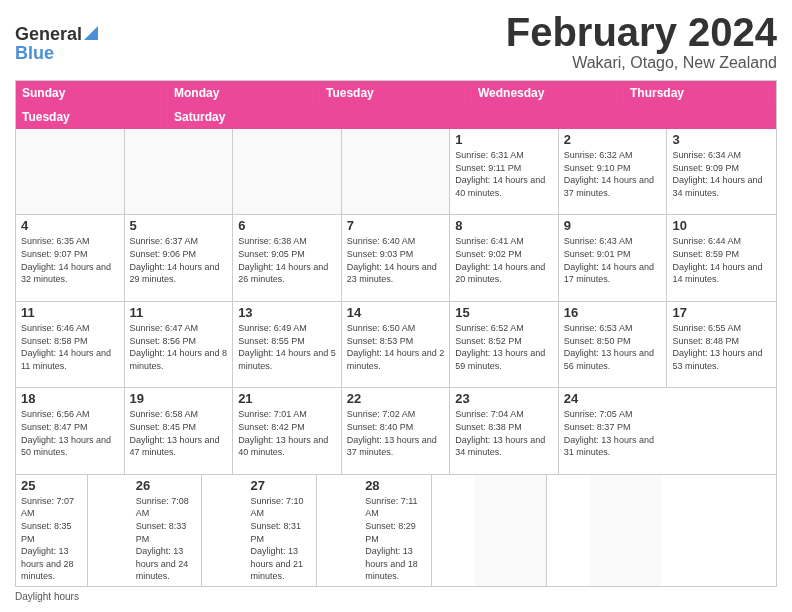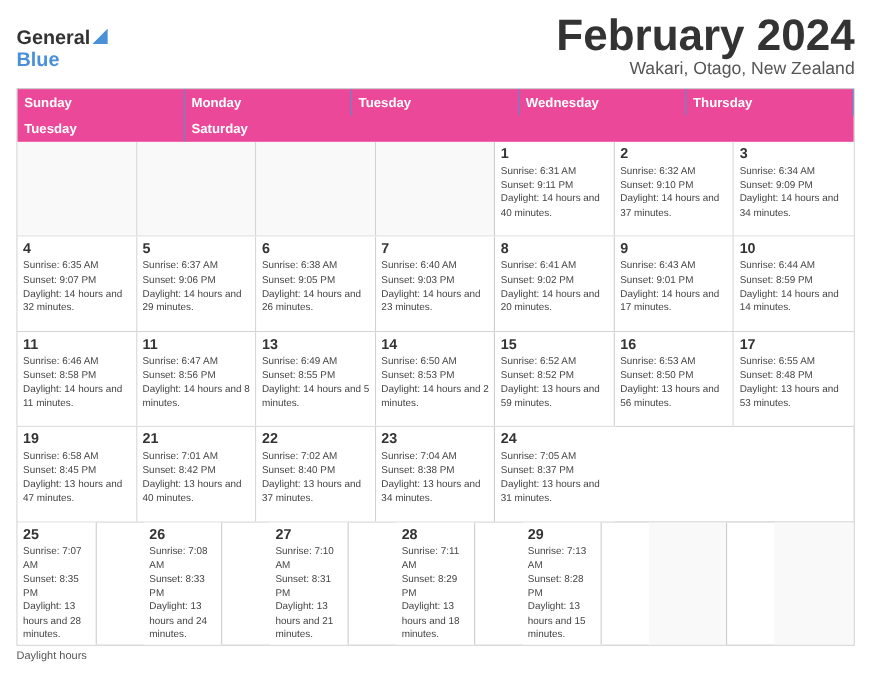--- a/index.html
+++ b/index.html
@@ -229,20 +229,24 @@
             <span class="day-number">16</span>
             <div class="cell-info">Sunrise: 6:53 AM<br>Sunset: 8:50 PM<br>Daylight: 13 hours and 56 minutes.</div>
           </div>
           <div class="cal-cell">
             <span class="day-number">17</span>
             <div class="cell-info">Sunrise: 6:55 AM<br>Sunset: 8:48 PM<br>Daylight: 13 hours and 53 minutes.</div>
           </div>
         </div>
         <div class="cal-row">
           <div class="cal-cell">
+            <span class="day-number">18</span>
+            <div class="cell-info">Sunrise: 6:56 AM<br>Sunset: 8:47 PM<br>Daylight: 13 hours and 50 minutes.</div>
+          </div>
+          <div class="cal-cell">
             <span class="day-number">19</span>
             <div class="cell-info">Sunrise: 6:58 AM<br>Sunset: 8:45 PM<br>Daylight: 13 hours and 47 minutes.</div>
           </div>
           <div class="cal-cell">
             <span class="day-number">21</span>
             <div class="cell-info">Sunrise: 7:01 AM<br>Sunset: 8:42 PM<br>Daylight: 13 hours and 40 minutes.</div>
           </div>
           <div class="cal-cell">
             <span class="day-number">22</span>
             <div class="cell-info">Sunrise: 7:02 AM<br>Sunset: 8:40 PM<br>Daylight: 13 hours and 37 minutes.</div>
@@ -266,24 +270,20 @@
             <div class="cell-info">Sunrise: 7:08 AM<br>Sunset: 8:33 PM<br>Daylight: 13 hours and 24 minutes.</div>
           </div>
           <div class="cal-cell">
             <span class="day-number">27</span>
             <div class="cell-info">Sunrise: 7:10 AM<br>Sunset: 8:31 PM<br>Daylight: 13 hours and 21 minutes.</div>
           </div>
           <div class="cal-cell">
             <span class="day-number">28</span>
             <div class="cell-info">Sunrise: 7:11 AM<br>Sunset: 8:29 PM<br>Daylight: 13 hours and 18 minutes.</div>
           </div>
-          <div class="cal-cell">
-            <span class="day-number">29</span>
-            <div class="cell-info">Sunrise: 7:13 AM<br>Sunset: 8:28 PM<br>Daylight: 13 hours and 15 minutes.</div>
-          </div>
           <div class="cal-cell empty"></div>
           <div class="cal-cell empty"></div>
         </div>
       </div>
   </div>
 
   <div class="footer-note">Daylight hours</div>
 </div>
 
 </body></html>

